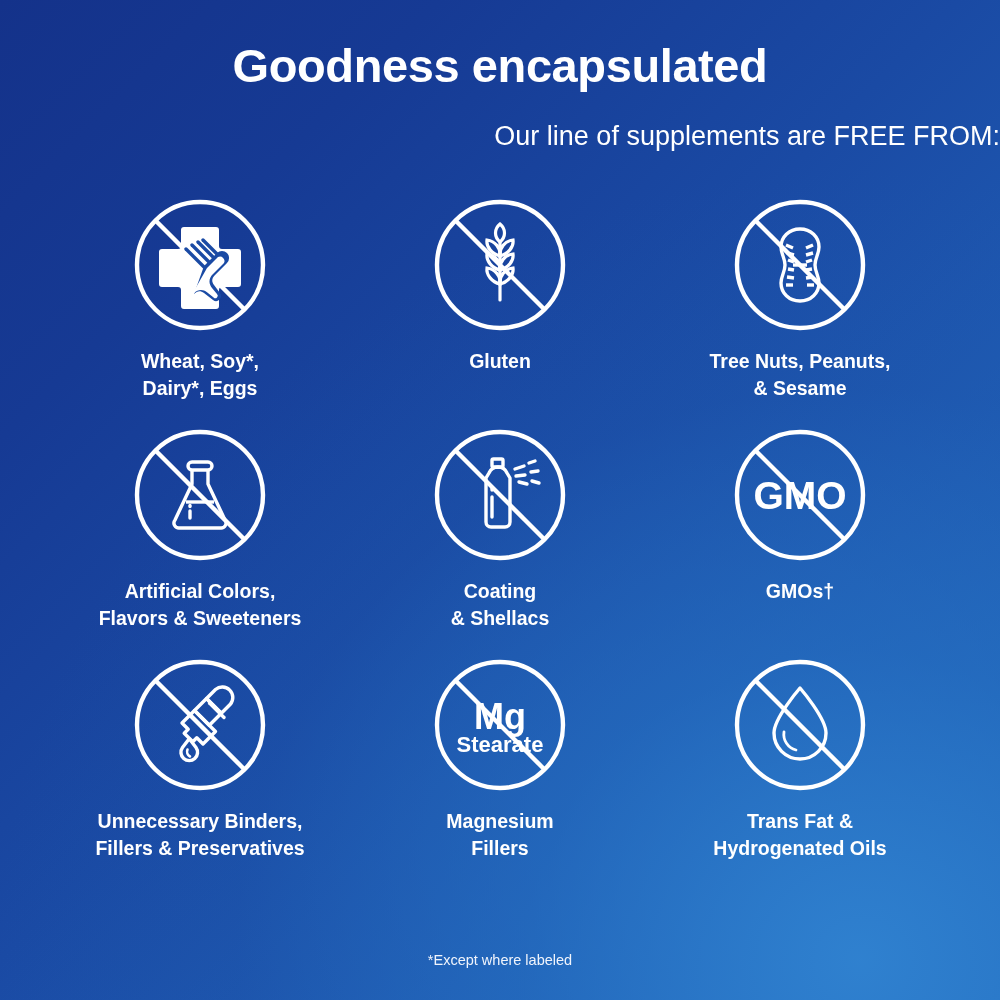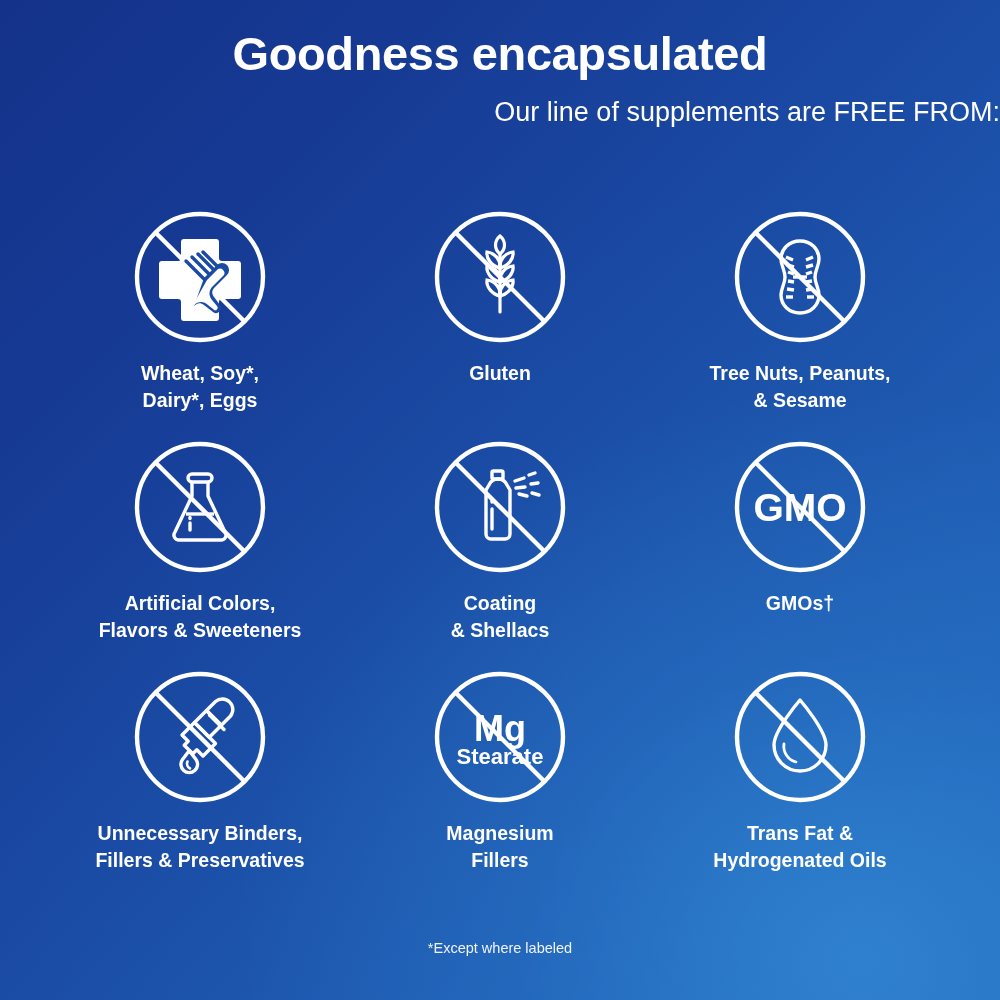--- a/index.html
+++ b/index.html
@@ -27,42 +27,42 @@
 
   
   .header {
     position: absolute;
     top: 0;
     left: 0;
     width: 1000px;
     text-align: center;
   }
   .title {
-    margin: 0;
+    margin: 12px;
     padding-top: 28px;
     font-size: 47px;
     font-weight: bold;
     letter-spacing: -0.4px;
     line-height: 1.1;
     color: #ffffff;
   }
   .subtitle {
     margin: 0;
     padding-top: 18px;
     font-size: 27px;
     font-weight: normal;
     line-height: 1.1;
     color: #ffffff;
     text-align: right;
   }
 
   
   .grid {
     position: absolute;
-    top: 208px;
+    top: 196px;
     left: 50px;
     width: 900px;
     display: grid;
     grid-template-columns: repeat(3, 300px);
     grid-auto-rows: 230px;
     justify-items: center;
   }
   .cell {
     width: 300px;
     display: flex;
@@ -95,21 +95,21 @@
 
   
   .footnotes {
     position: absolute;
     left: 0;
     bottom: 28px;
     width: 1000px;
     text-align: center;
   }
   .footnote {
-    margin: 12px;
+    margin: 0;
     font-size: 14.5px;
     font-weight: normal;
     line-height: 1.62;
     color: #f0f4fc;
   }
 </style>
 </head>
 <body>
 
 <div id="poster">

